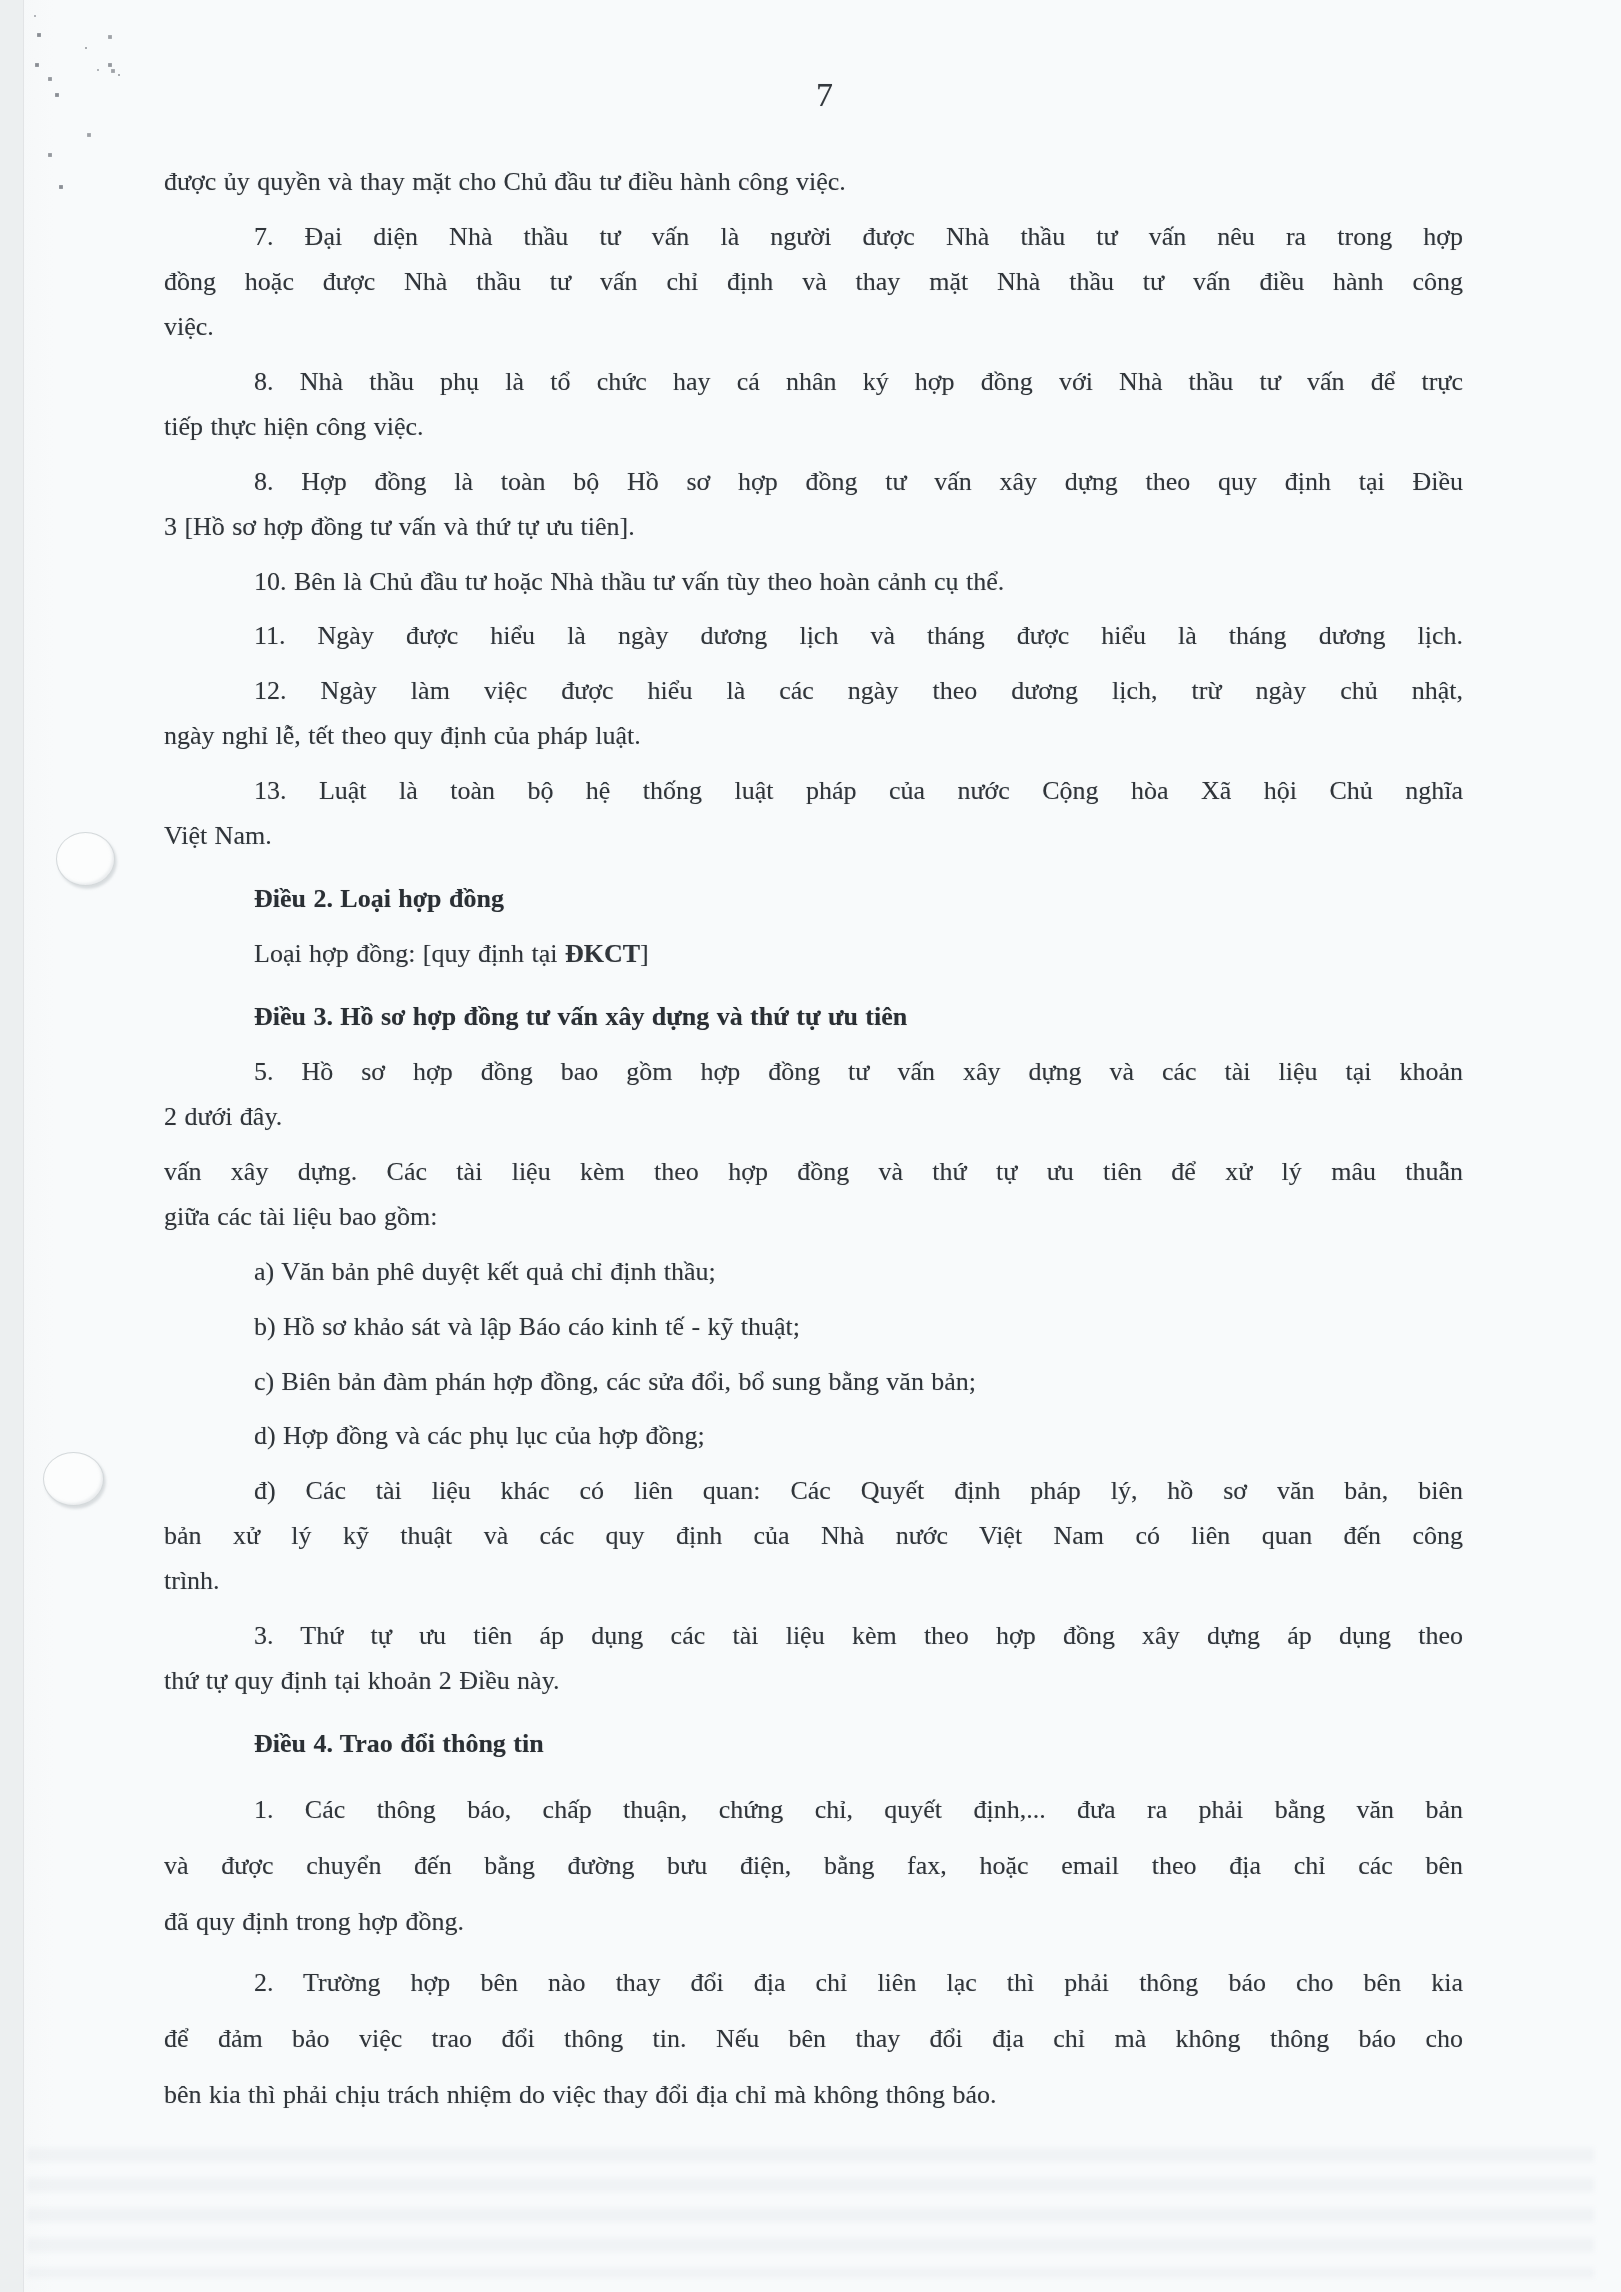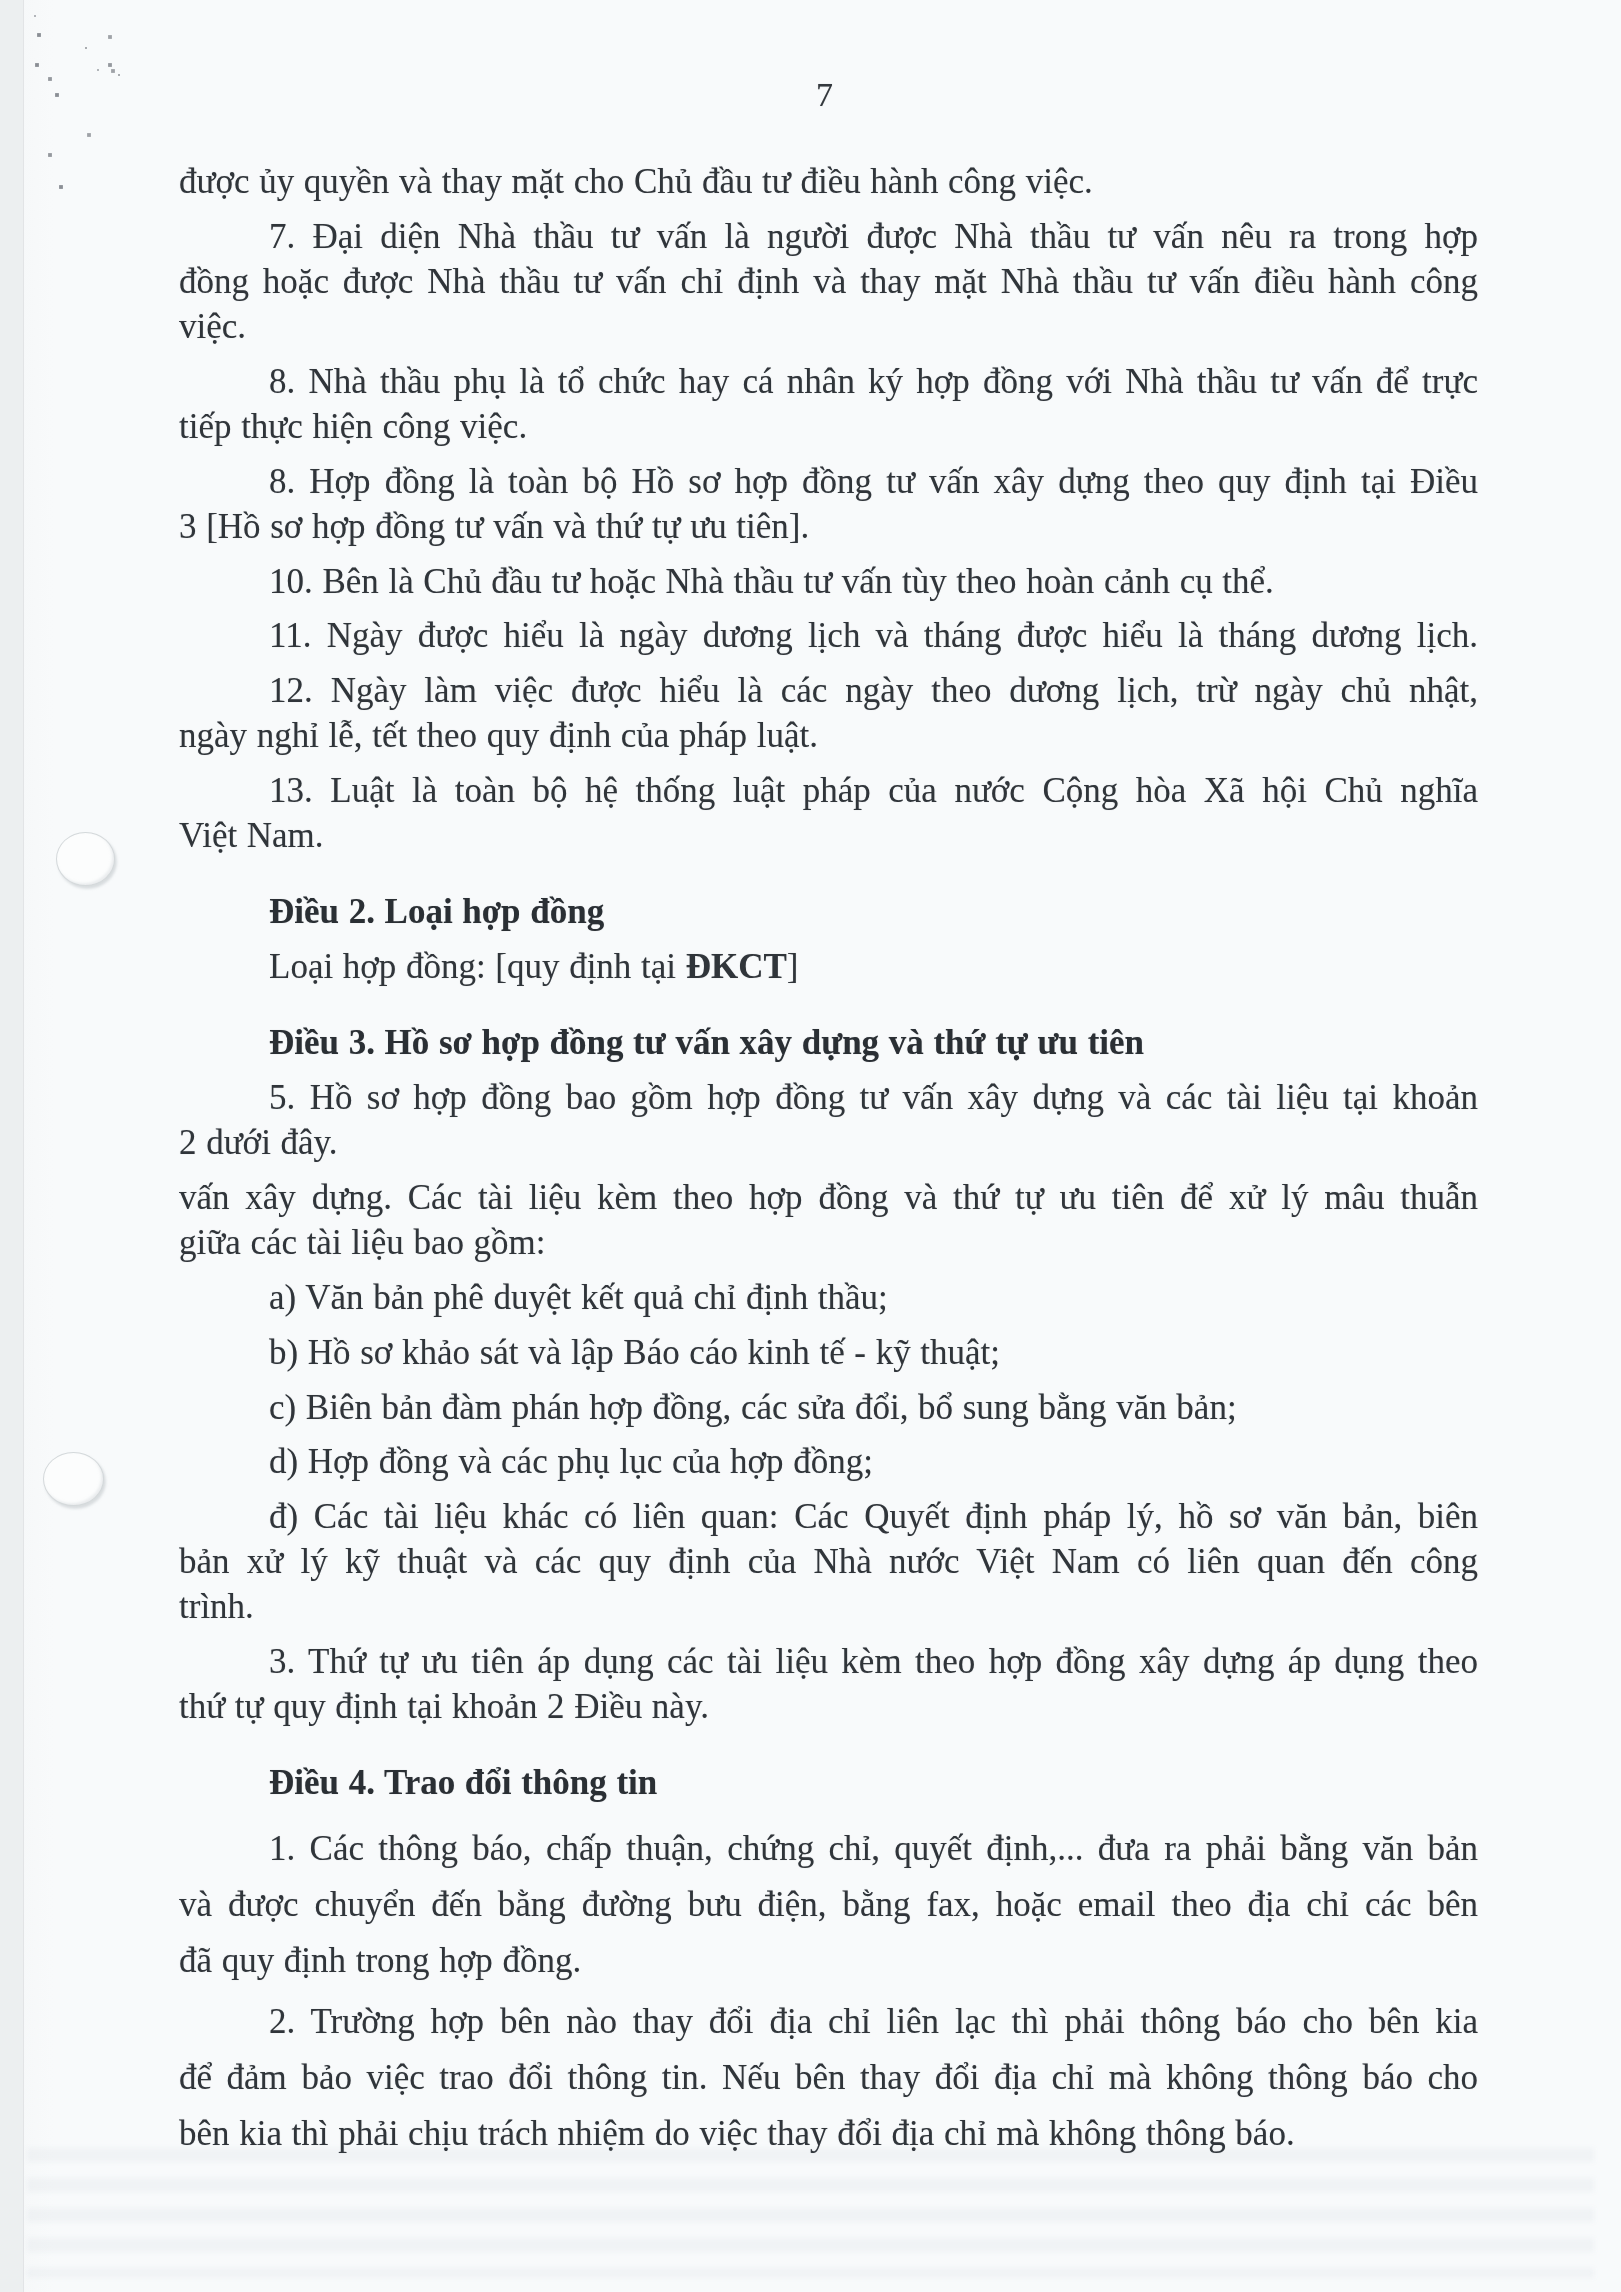--- a/index.html
+++ b/index.html
@@ -55,28 +55,28 @@
   .pageno {
     position: absolute;
     left: 175px; top: 75px; width: 1299px;
     text-align: center;
     font-size: 34px; line-height: 39px;
     color: #33383d;
     text-shadow: 0 0 0.9px rgba(45,50,58,0.35);
   }
   .content {
     position: absolute;
-    left: 179px; top: 159px; width: 1299px;
-    font-size: 35px; line-height: 45px;
+    left: 164px; top: 159px; width: 1299px;
+    font-size: 26px; line-height: 45px;
     text-shadow: 0 0 0.9px rgba(45,50,58,0.30);
     word-spacing: 0.9px;
   }
   .content > :first-child { margin-top: 0; }
   .para { margin-top: 9.9px; }
-  .heading { margin-top: 31px; margin-bottom: 9px; font-weight: bold; color: #2a2f34; }
+  .heading { margin-top: 18px; margin-bottom: 9px; font-weight: bold; color: #2a2f34; }
   .loose { margin-top: 16px; }
   .loose + .loose { margin-top: 5px; }
   .loose .line { line-height: 56px; }
   .line { min-height: 45px; }
   .line.just { text-align: justify; text-align-last: justify; text-justify: inter-word; }
   .line.ind { padding-left: 90px; }
   .b { font-weight: bold; text-align: right; }
 
   
   .showthrough {

